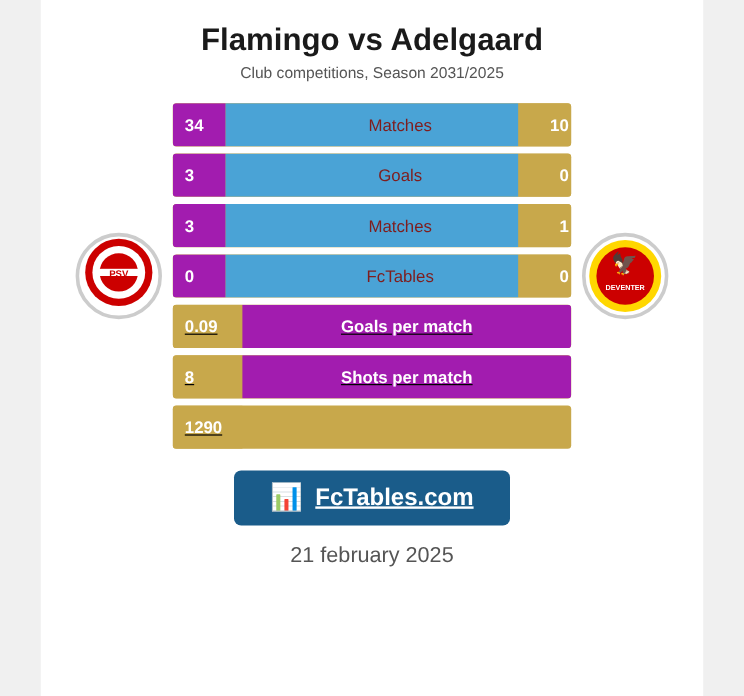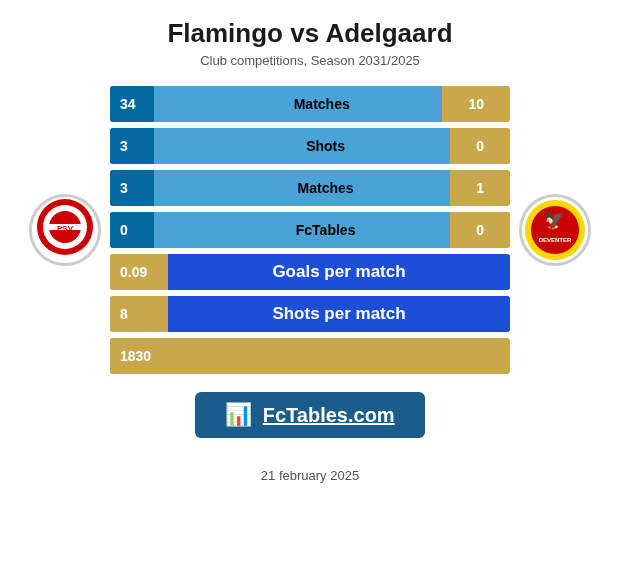--- a/index.html
+++ b/index.html
@@ -6,21 +6,21 @@
     body {
       width: 620px;
       height: 580px;
       background: #f0f0f0;
       font-family: Arial, sans-serif;
       display: flex;
       align-items: center;
       justify-content: center;
     }
     .card {
-      width: 620px;
+      width: 552px;
       height: 580px;
       background: #ffffff;
       display: flex;
       flex-direction: column;
       align-items: center;
       padding: 18px 20px 14px 20px;
     }
     .title {
       font-size: 26px;
       font-weight: bold;
@@ -83,77 +83,78 @@
     .stat-row {
       display: flex;
       flex-direction: row;
       align-items: stretch;
       background: #c8a84b;
       border-radius: 3px;
       height: 36px;
       overflow: hidden;
     }
     .stat-row .val-left {
-      background: #0369a1;
+      background: #a21caf;
       color: white;
       font-weight: bold;
       font-size: 14px;
       padding: 0 10px;
       display: flex;
       align-items: center;
       min-width: 44px;
     }
     .stat-row .label-center {
       flex: 1;
       background: #4aa3d6;
-      color: #000000;
-      font-size: 14px;
-      font-weight: bold;
+      color: #7f1d1d;
+      font-size: 14px;
+      font-weight: normal;
       display: flex;
       align-items: center;
       justify-content: center;
       padding-left: 47px;
     }
     .stat-row .val-right {
       background: #c8a84b;
       color: white;
       font-weight: bold;
       font-size: 14px;
-      padding: 0 26px;
+      padding: 0 2px;
       display: flex;
       align-items: center;
       min-width: 44px;
       justify-content: flex-end;
     }
 
     
     .stat-row-single {
       display: flex;
       flex-direction: row;
       align-items: stretch;
       background: #c8a84b;
       border-radius: 3px;
       height: 36px;
       overflow: hidden;
+      text-decoration: underline;
     }
     .stat-row-single .val-left {
       background: #c8a84b;
       color: white;
       font-weight: bold;
       font-size: 14px;
       padding: 0 10px;
       display: flex;
       align-items: center;
       min-width: 58px;
     }
     .stat-row-single .label-center {
       flex: 1;
-      background: #1d4ed8;
-      color: white;
-      font-size: 17px;
+      background: #a21caf;
+      color: white;
+      font-size: 14px;
       font-weight: bold;
       display: flex;
       align-items: center;
       justify-content: center;
     }
 
     .fctables-banner {
       margin-top: 18px;
       background: #1a5c8a;
       border-radius: 6px;
@@ -166,22 +167,22 @@
       color: white;
       font-size: 22px;
     }
     .fctables-banner .brand {
       color: white;
       font-size: 20px;
       font-weight: bold;
       text-decoration: underline;
     }
     .date-footer {
-      margin-top: 30px;
-      font-size: 13px;
+      margin-top: 14px;
+      font-size: 18px;
       color: #555;
       text-align: right;
     }
   </style>
 </head>
 <body>
 
 <div class="card">
   <div class="title">Flamingo vs Adelgaard</div>
   <div class="subtitle">Club competitions, Season 2031/2025</div>
@@ -203,21 +204,21 @@
     </div>
 
     <div class="stats-col" id="stats-container">
     <div class="stat-row">
         <div class="val-left">34</div>
         <div class="label-center">Matches</div>
         <div class="val-right">10</div>
       </div>
         <div class="stat-row">
         <div class="val-left">3</div>
-        <div class="label-center">Shots</div>
+        <div class="label-center">Goals</div>
         <div class="val-right">0</div>
       </div>
         <div class="stat-row">
         <div class="val-left">3</div>
         <div class="label-center">Matches</div>
         <div class="val-right">1</div>
       </div>
         <div class="stat-row">
         <div class="val-left">0</div>
         <div class="label-center">FcTables</div>
@@ -225,21 +226,21 @@
       </div>
         <div class="stat-row-single">
         <div class="val-left">0.09</div>
         <div class="label-center">Goals per match</div>
       </div>
         <div class="stat-row-single">
         <div class="val-left">8</div>
         <div class="label-center">Shots per match</div>
       </div>
         <div class="stat-row-single">
-        <div class="val-left">1830</div>
+        <div class="val-left">1290</div>
       </div>
       </div>
 
     <div class="logo-right">
       <div class="gae-logo">
         <svg width="64" height="64" viewBox="0 0 64 64">
           <circle cx="32" cy="32" r="30" fill="#ffd700"></circle>
           <circle cx="32" cy="32" r="24" fill="#cc0000"></circle>
 
           <text x="32" y="28" text-anchor="middle" font-size="18" fill="#ffd700">🦅</text>

